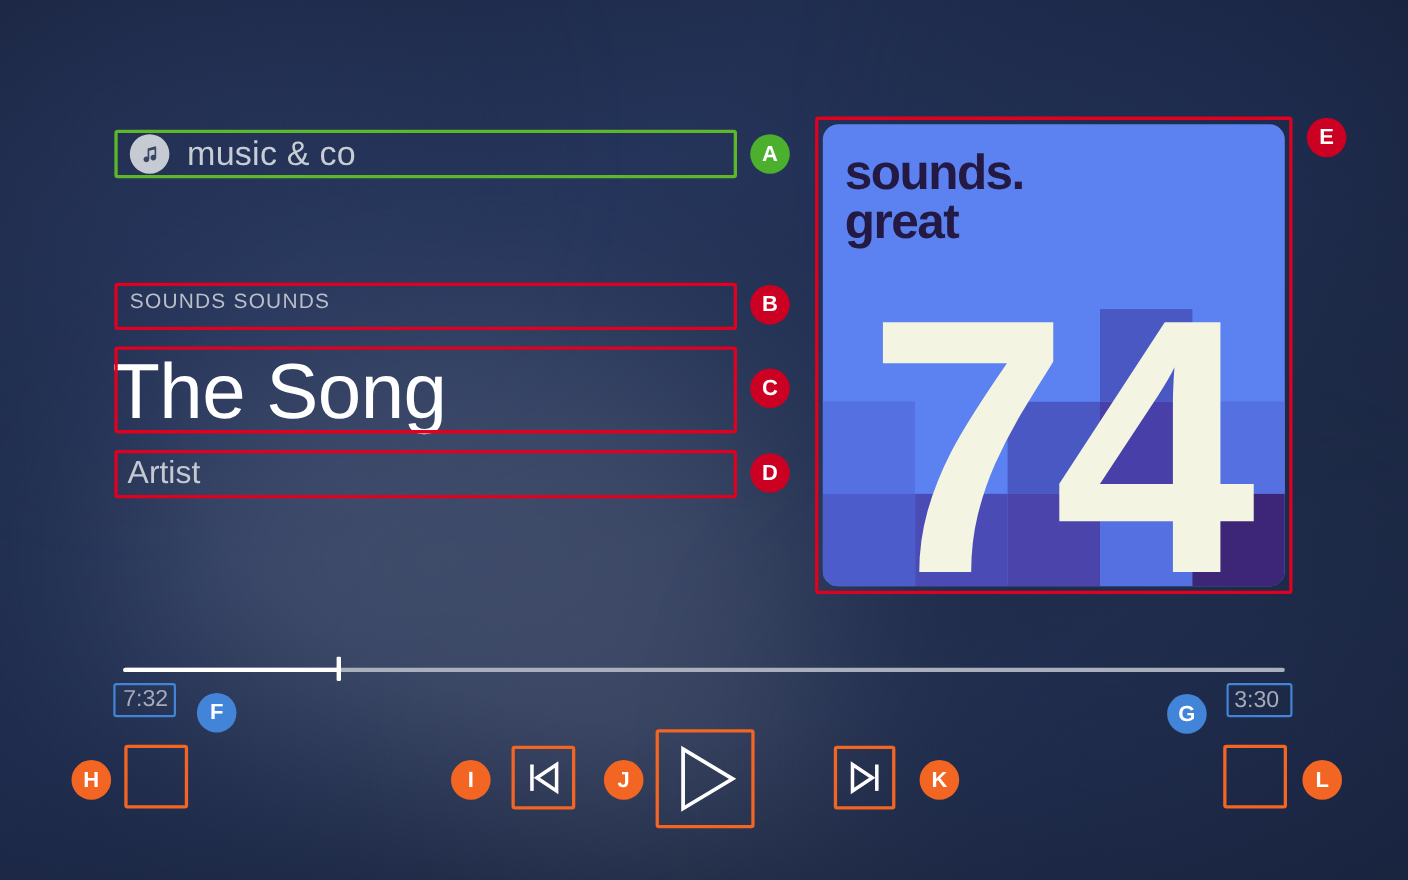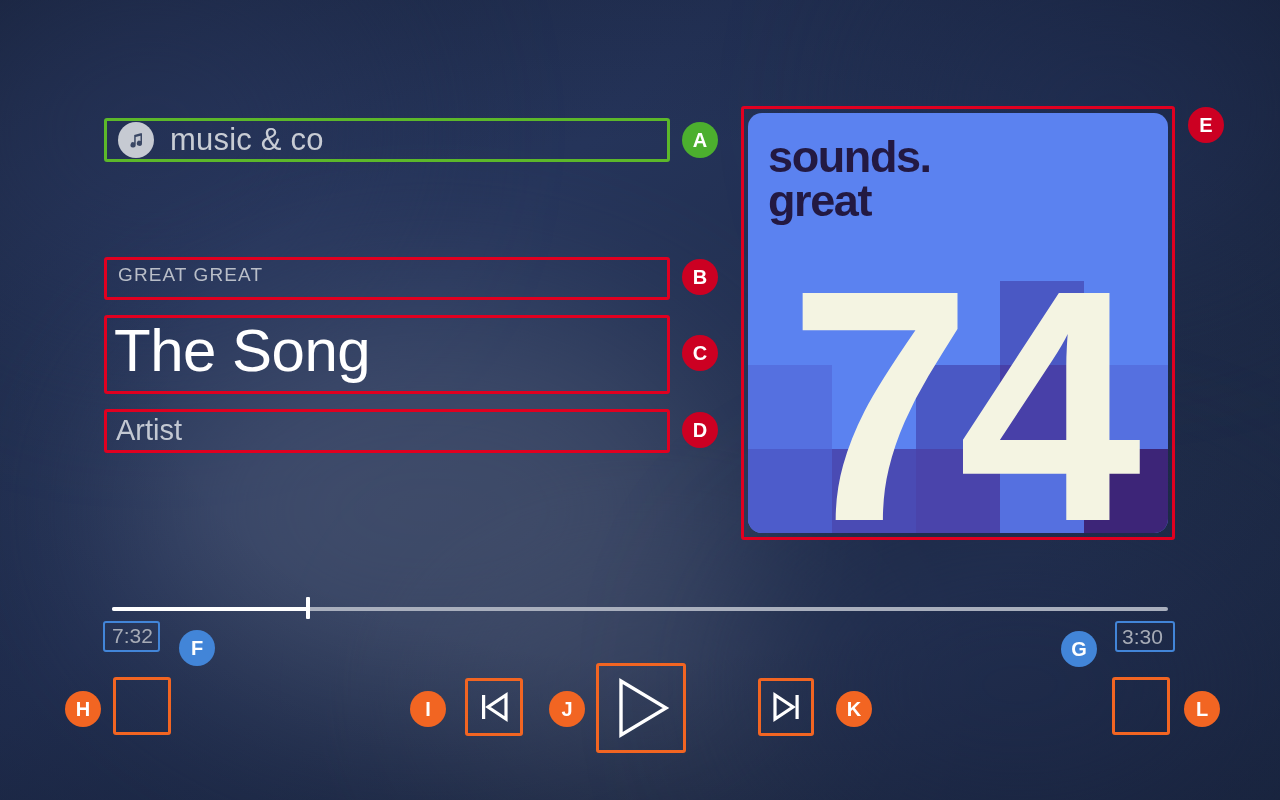--- a/index.html
+++ b/index.html
@@ -106,24 +106,24 @@
     position: absolute;
     left: 118px;
     top: 264px;
     color: #b9bec8;
     font-size: 19px;
     letter-spacing: 1.1px;
     white-space: nowrap;
   }
   .track-title {
     position: absolute;
-    left: 114px;
+    left: 102px;
     top: 316px;
     color: #ffffff;
-    font-size: 60px;
+    font-size: 71px;
     font-weight: 300;
     letter-spacing: -0.5px;
     white-space: nowrap;
   }
   .track-artist {
     position: absolute;
     left: 116px;
     top: 414px;
     color: #c3c8d2;
     font-size: 29px;
@@ -234,21 +234,21 @@
     <span class="app-icon">
       <svg width="20" height="20" viewBox="0 0 20 20" aria-hidden="true">
         <path d="M14.5 3.2 L8.2 4.9 v7.6 a2.6 2.6 0 1 0 1.5 2.3 V7.1 l4.8-1.3 v5.1 a2.6 2.6 0 1 0 1.5 2.3 V3.2 Z" fill="#3a4764"></path>
       </svg>
     </span>
     <span class="app-title-text">music &amp; co</span>
   </div>
   <div class="anno-box anno-green" style="left:104px; top:118px; width:566px; height:44px;"></div>
   <div class="badge badge-green" style="left:682px; top:122px; width:36px; height:36px; font-size:20px;">A</div>
 
-  <div class="album-label">GREAT GREAT</div>
+  <div class="album-label">SOUNDS SOUNDS</div>
   <div class="anno-box anno-red" style="left:104px; top:257px; width:566px; height:43px;"></div>
   <div class="badge badge-red" style="left:682px; top:259px; width:36px; height:36px; font-size:20px;">B</div>
 
   <div class="track-title">The Song</div>
   <div class="anno-box anno-red" style="left:104px; top:315px; width:566px; height:79px;"></div>
   <div class="badge badge-red" style="left:682px; top:335px; width:36px; height:36px; font-size:20px;">C</div>
 
   <div class="track-artist">Artist</div>
   <div class="anno-box anno-red" style="left:104px; top:409px; width:566px; height:44px;"></div>
   <div class="badge badge-red" style="left:682px; top:412px; width:36px; height:36px; font-size:20px;">D</div>

